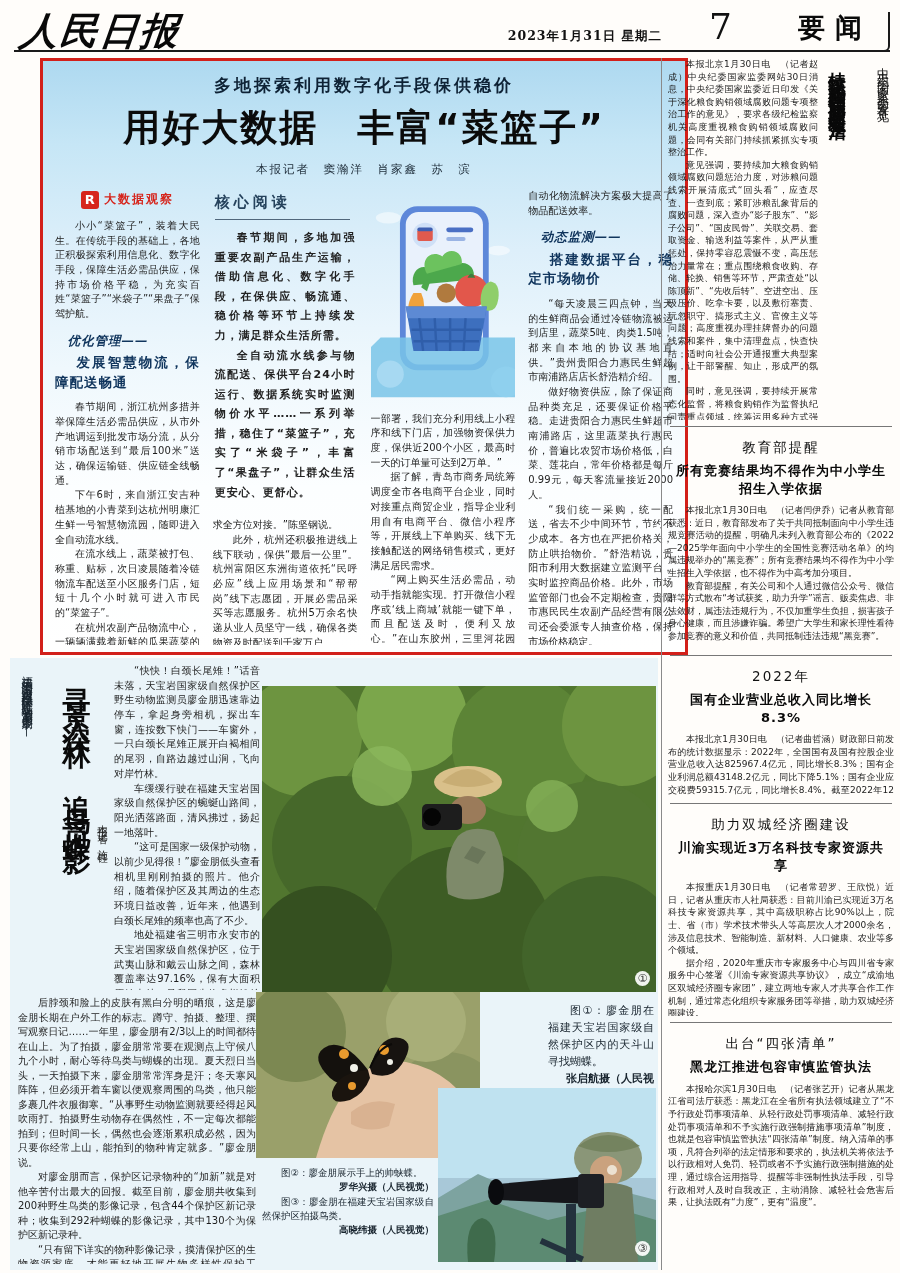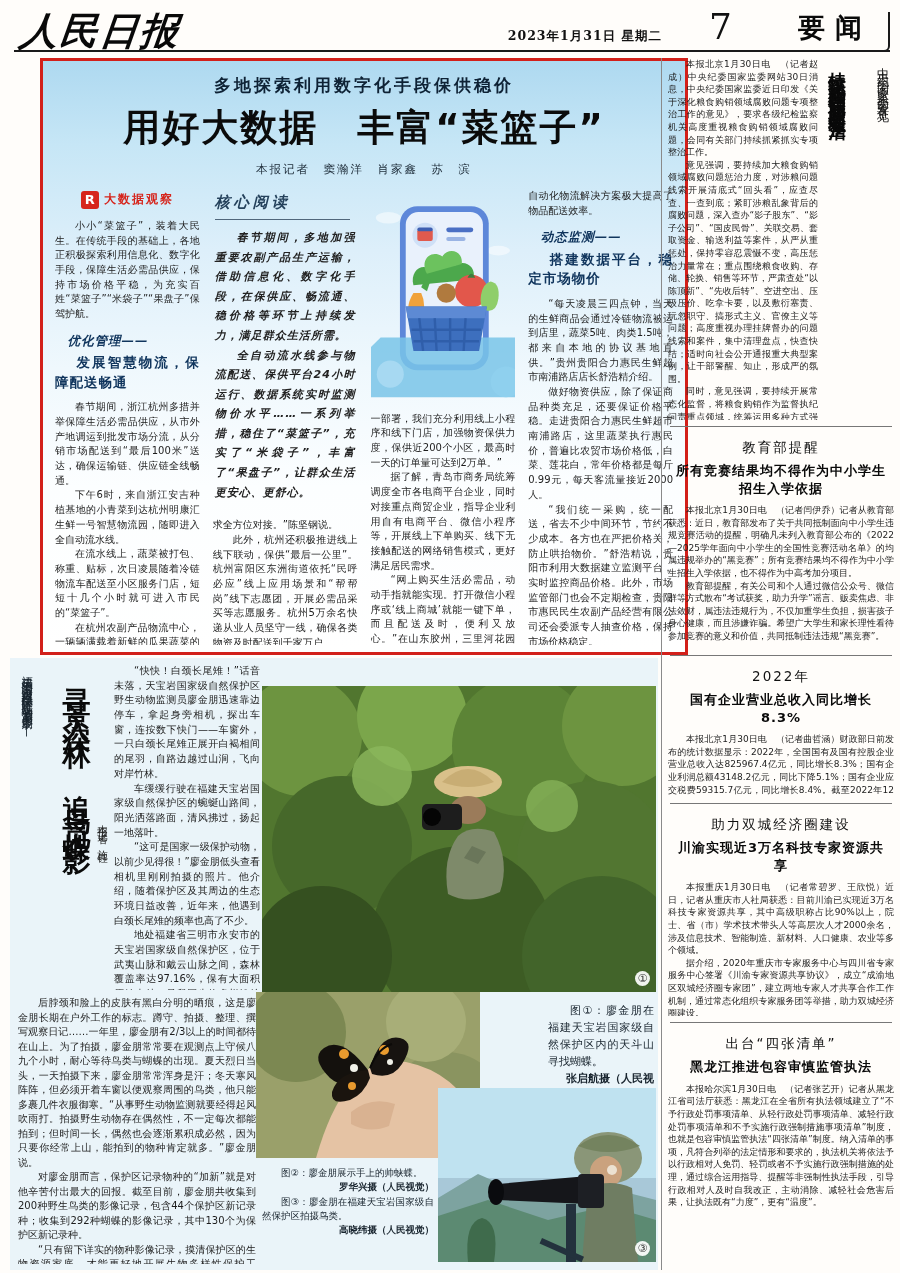--- a/index.html
+++ b/index.html
@@ -31,21 +31,21 @@
   .mcol { flex:1; overflow:hidden; font-size:10px; line-height:1.47; text-align:justify; color:#1d1d1d; }
   .mcol p { text-indent:2em; }
   .mcol p.np { text-indent:0; }
   .observer-badge { display:flex; align-items:center; justify-content:center; gap:5px; margin:2px 0 10px 0; }
   .logo-sq { width:18px; height:18px; background:#d6251c; color:#fff; font-weight:900; font-size:13px;
     display:flex; align-items:center; justify-content:center; border-radius:3px; }
   .observer-label { color:#d6251c; font-size:12px; font-weight:900; letter-spacing:2px; }
   .subhead { margin:10px 0 8px 0; color:#10355d; }
   .subhead .sh1 { font-size:12.5px; font-weight:bold; font-style:italic; text-indent:1em; letter-spacing:1px; }
   .subhead .sh2 { font-size:13.5px; font-weight:900; margin-top:3px; text-indent:1.6em; letter-spacing:1px; line-height:1.45; }
-  .core-box { padding:2px 2px 8px 2px; margin-bottom:8px;font-style:italic; }
+  .core-box { padding:2px 2px 8px 2px; margin-bottom:8px; }
   .core-title { font-size:15px; font-weight:900; color:#25425c; letter-spacing:4px; }
   .core-rule { width:96%; border-top:1.5px solid #51677c; margin:6px 0 8px 0; }
   .core-box p { font-weight:bold; font-size:11px; line-height:1.78; color:#222; letter-spacing:1px; }
 
   
   .illu { width:100%; height:212px; margin-bottom:6px; }
 
   
   .feature { position:absolute; left:10px; top:658px; width:648px; height:612px; background:#eaf4f9; overflow:hidden; }
   .v-zone { position:absolute; left:8px; top:8px; width:92px; height:596px; display:flex; }

